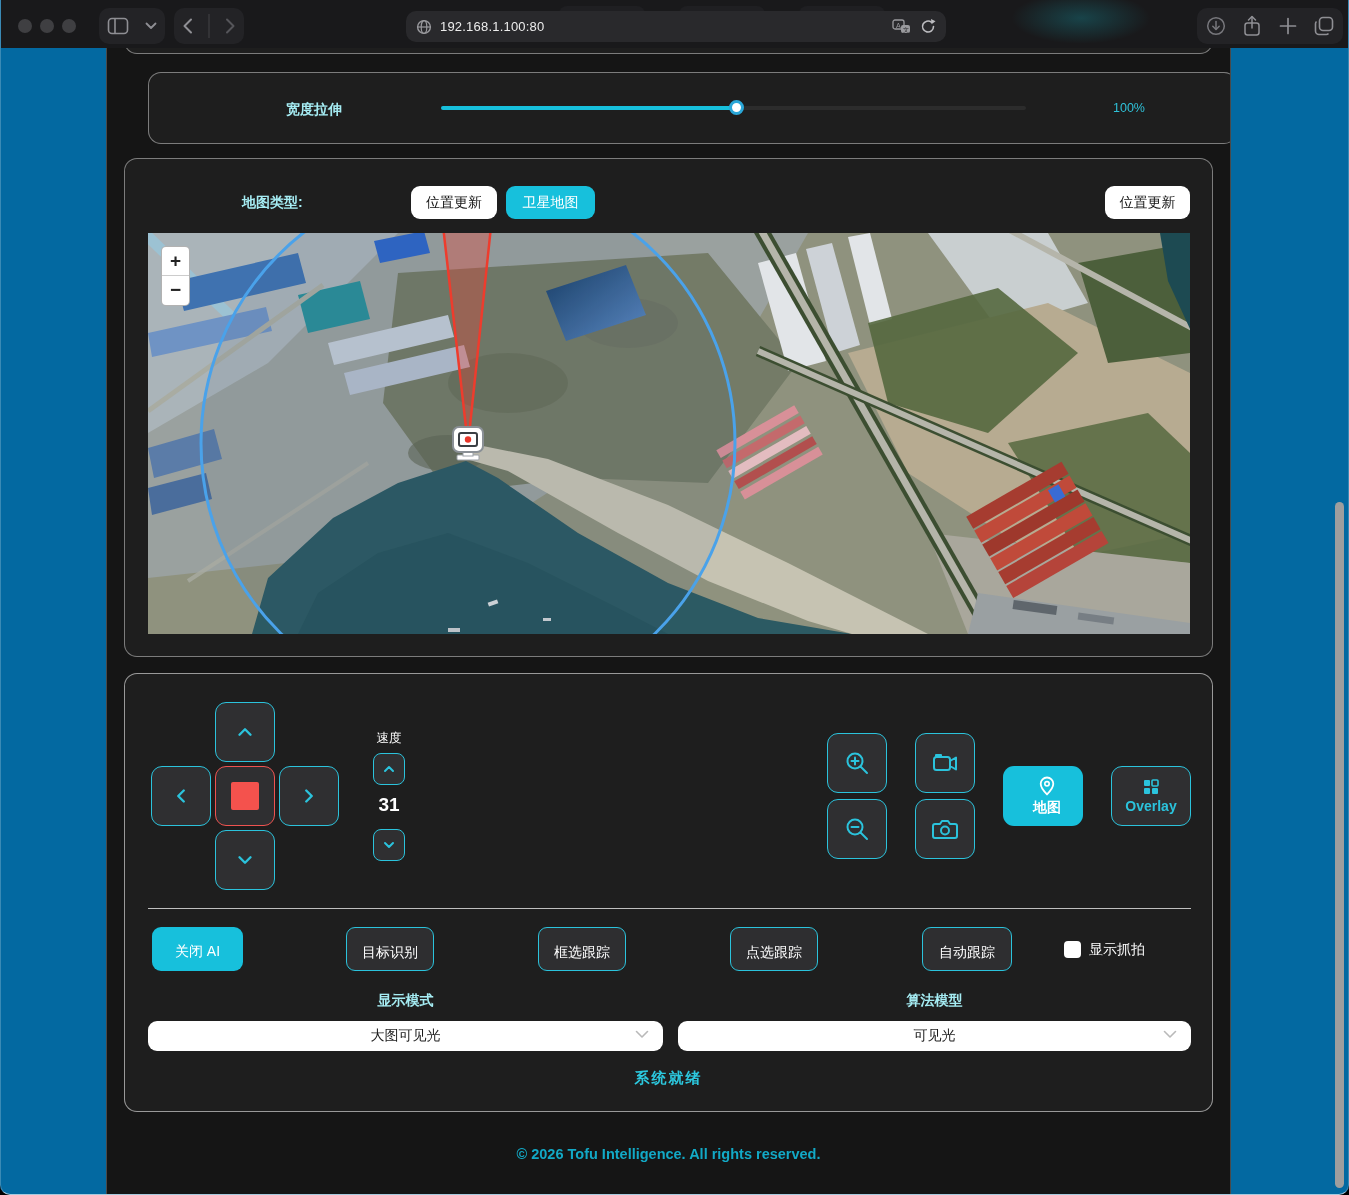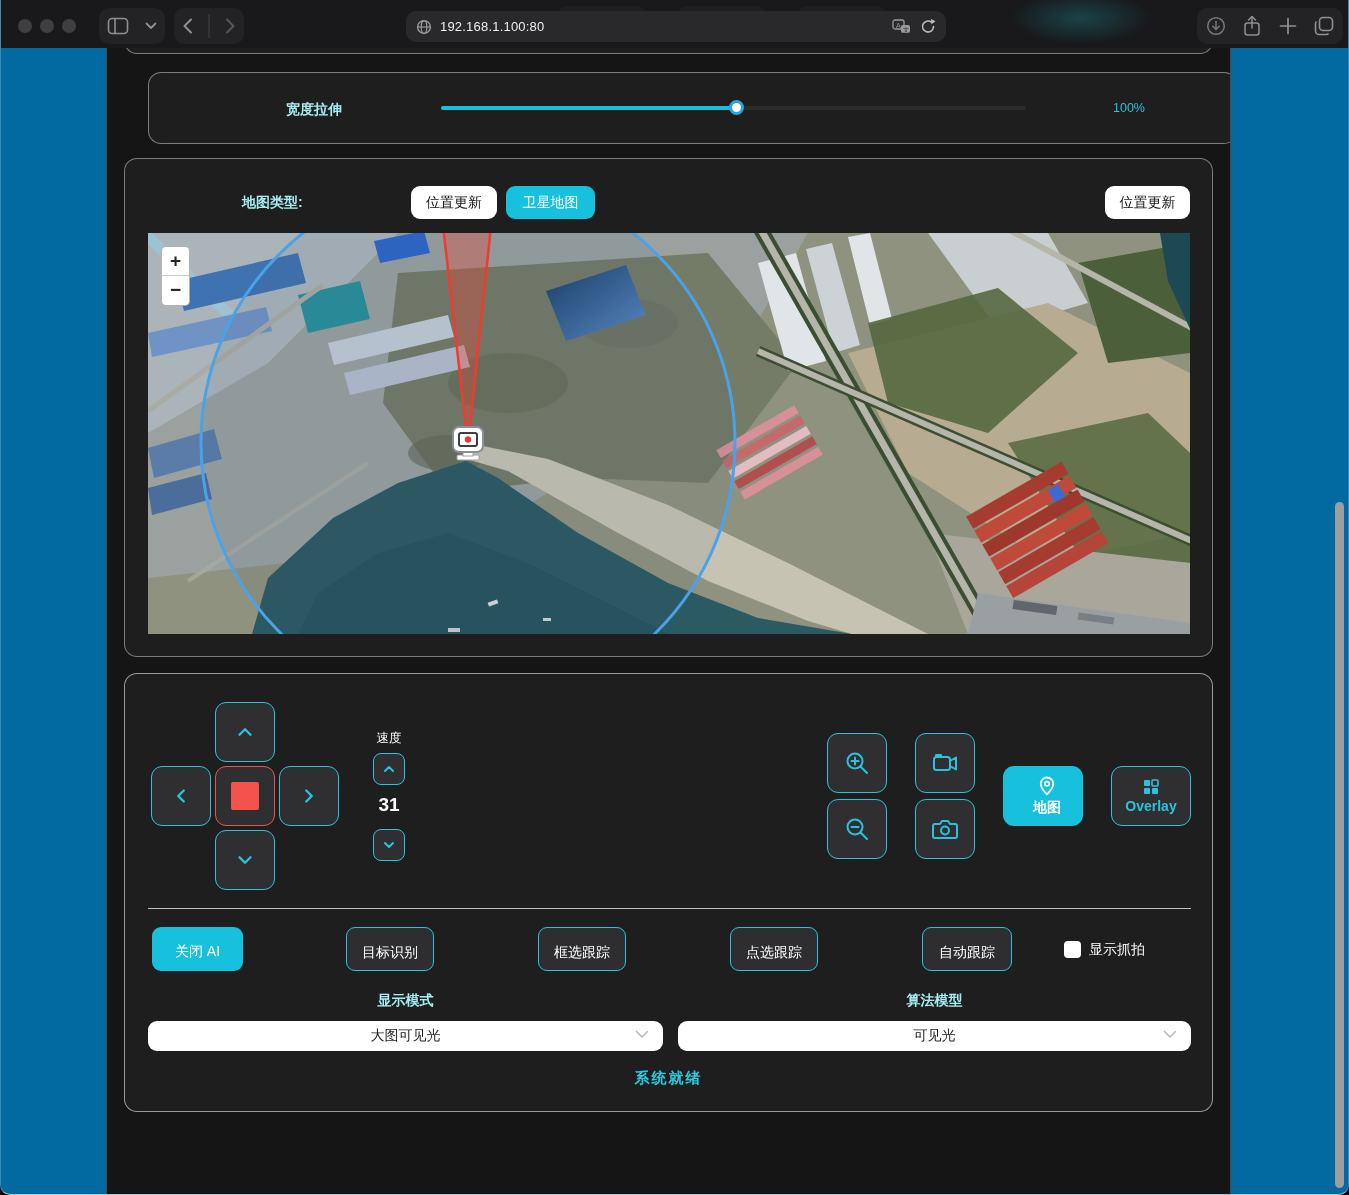--- a/index.html
+++ b/index.html
@@ -365,16 +365,17 @@
       <div class="dropdown" style="left:553px;top:347px;width:513px;">
         <span>可见光</span>
         <svg class="dd-chev" width="14" height="9" viewBox="0 0 14 9">
           <polyline points="1.5,1.5 7,7 12.5,1.5" fill="none" stroke="#b9b9b9" stroke-width="1.6" stroke-linecap="round" stroke-linejoin="round"></polyline>
           </svg>
       </div>
 
       <div style="position:absolute;left:0;top:395px;width:100%;text-align:center;color:#2cc8de;font-weight:bold;font-size:15px;letter-spacing:2px;">系统就绪</div>
     </div>
 
+    <div style="position:absolute;left:0;top:1098px;width:100%;text-align:center;color:#12a9c6;font-weight:bold;font-size:14.5px;">© 2026 Tofu Intelligence. All rights reserved.</div>
   </div>
 
   <div class="scrollbar"></div>
 </div>
 
 </body></html>

